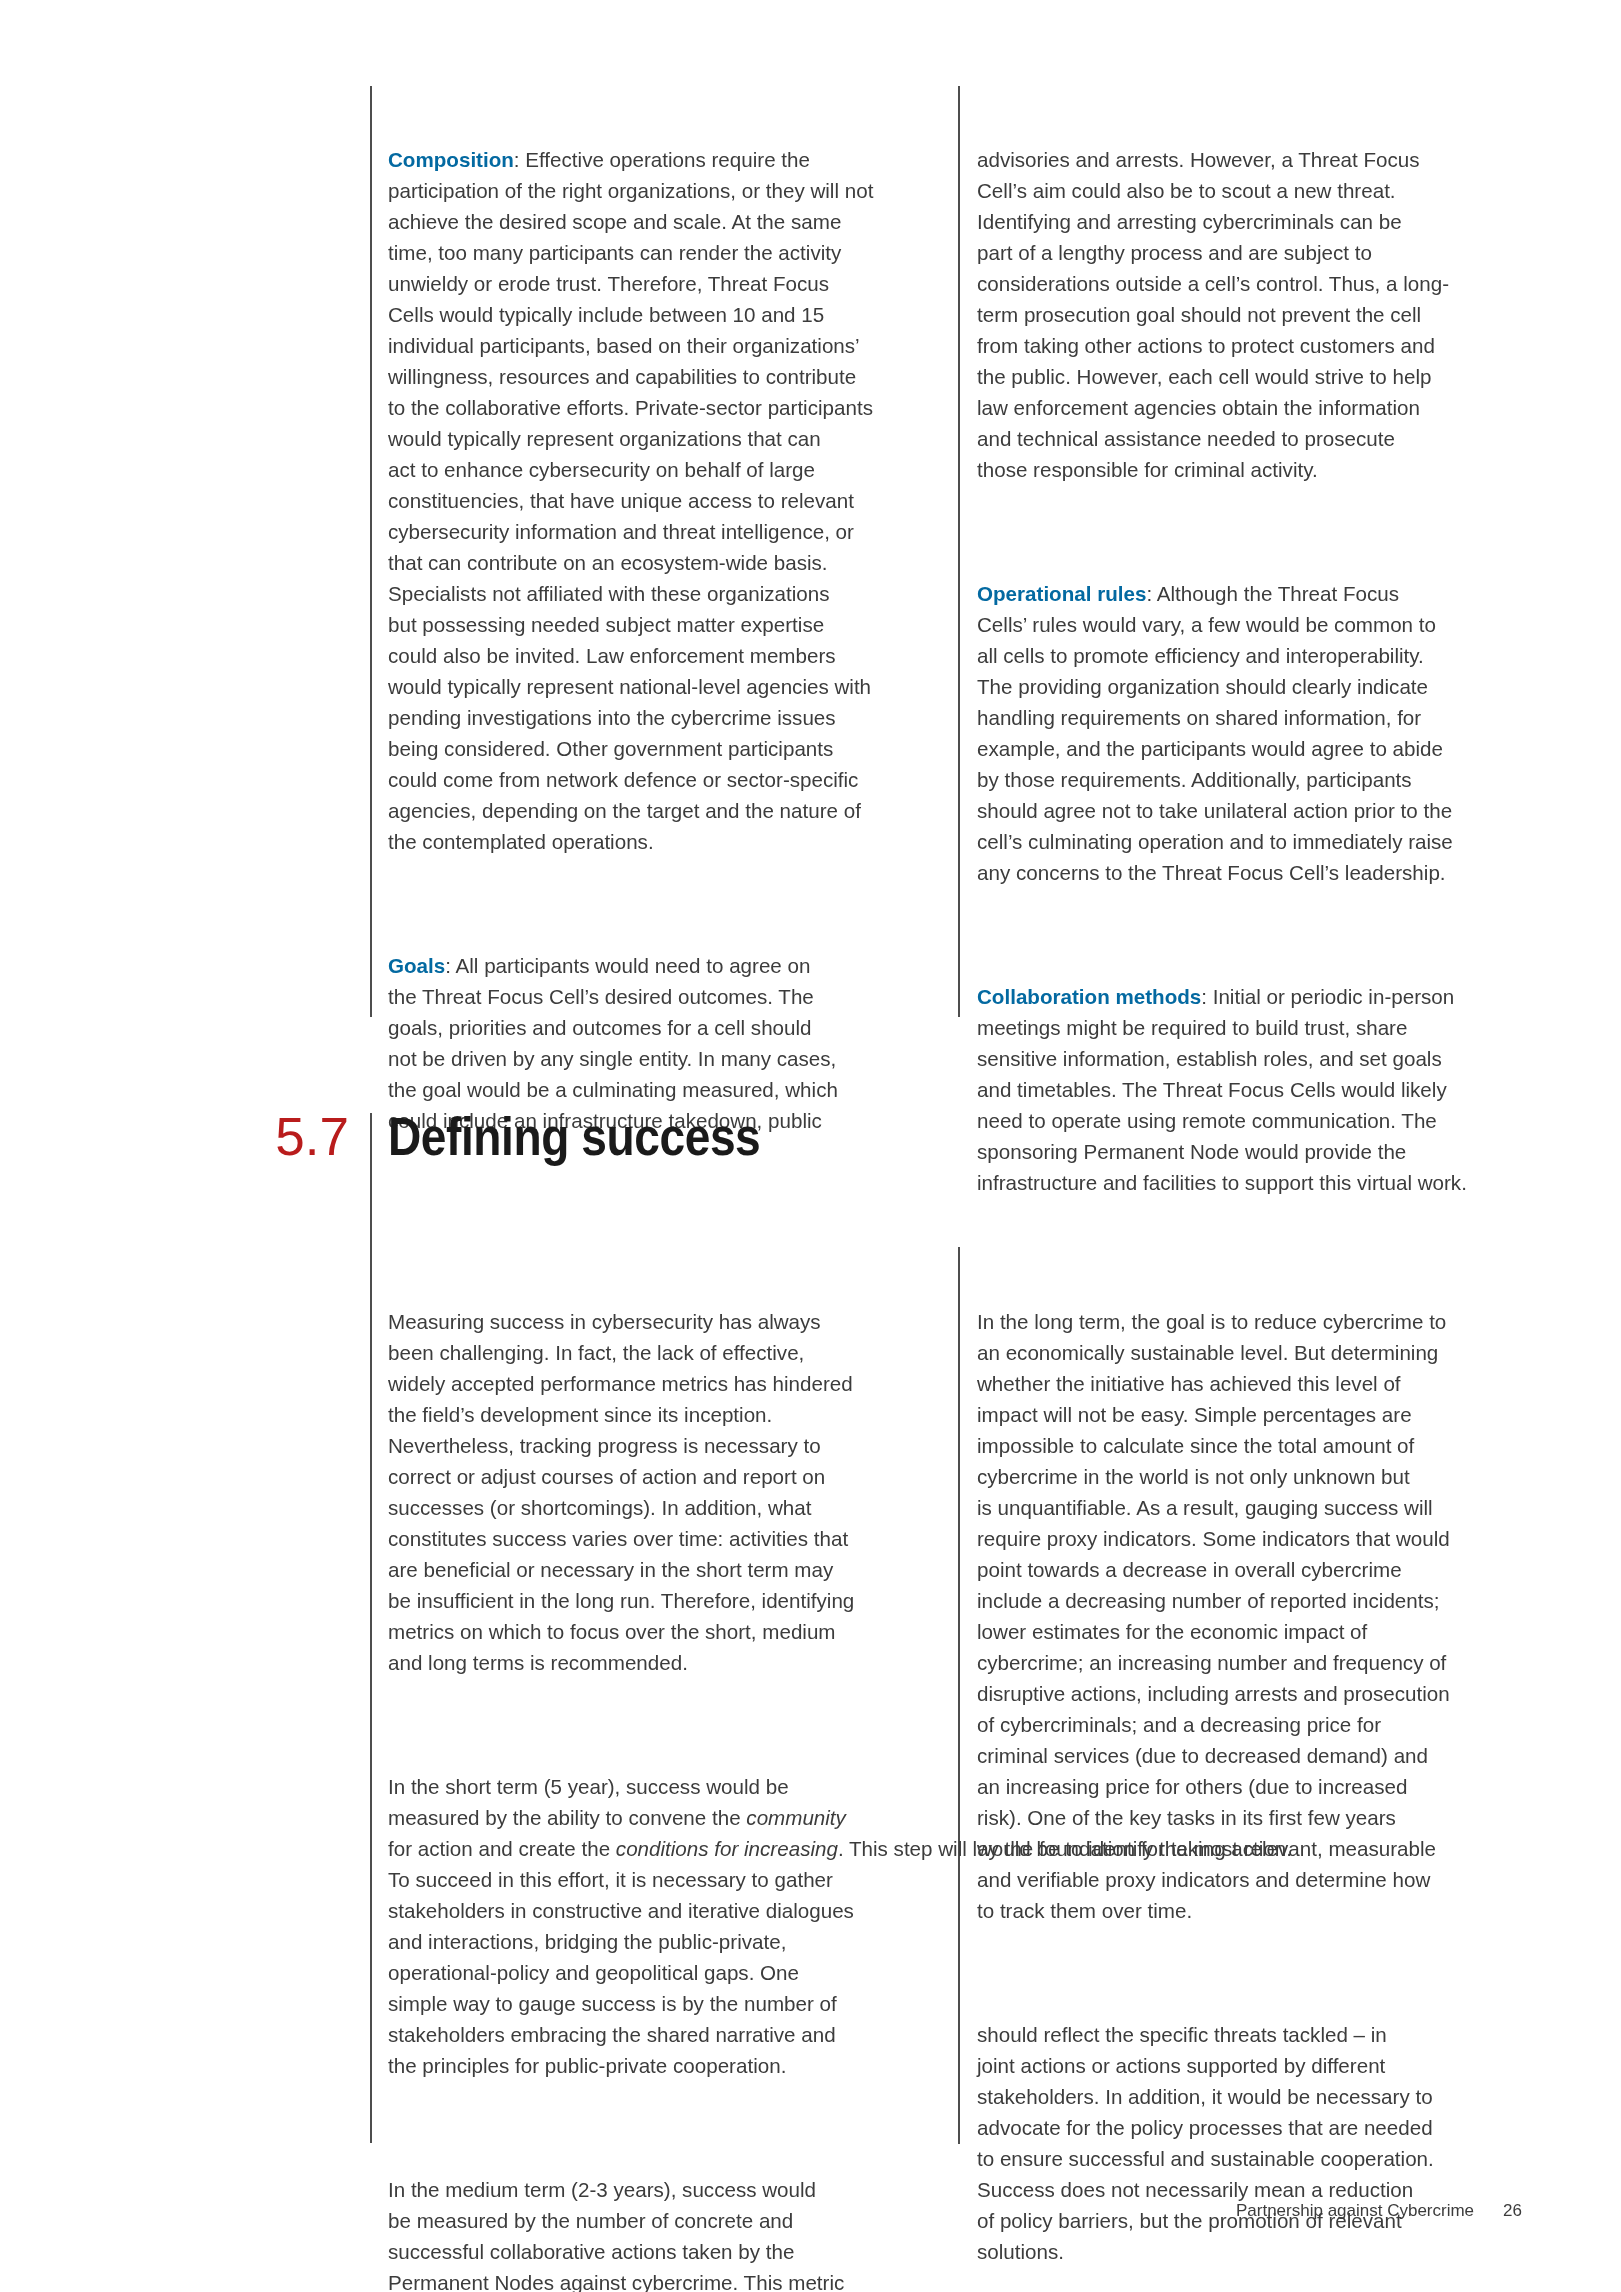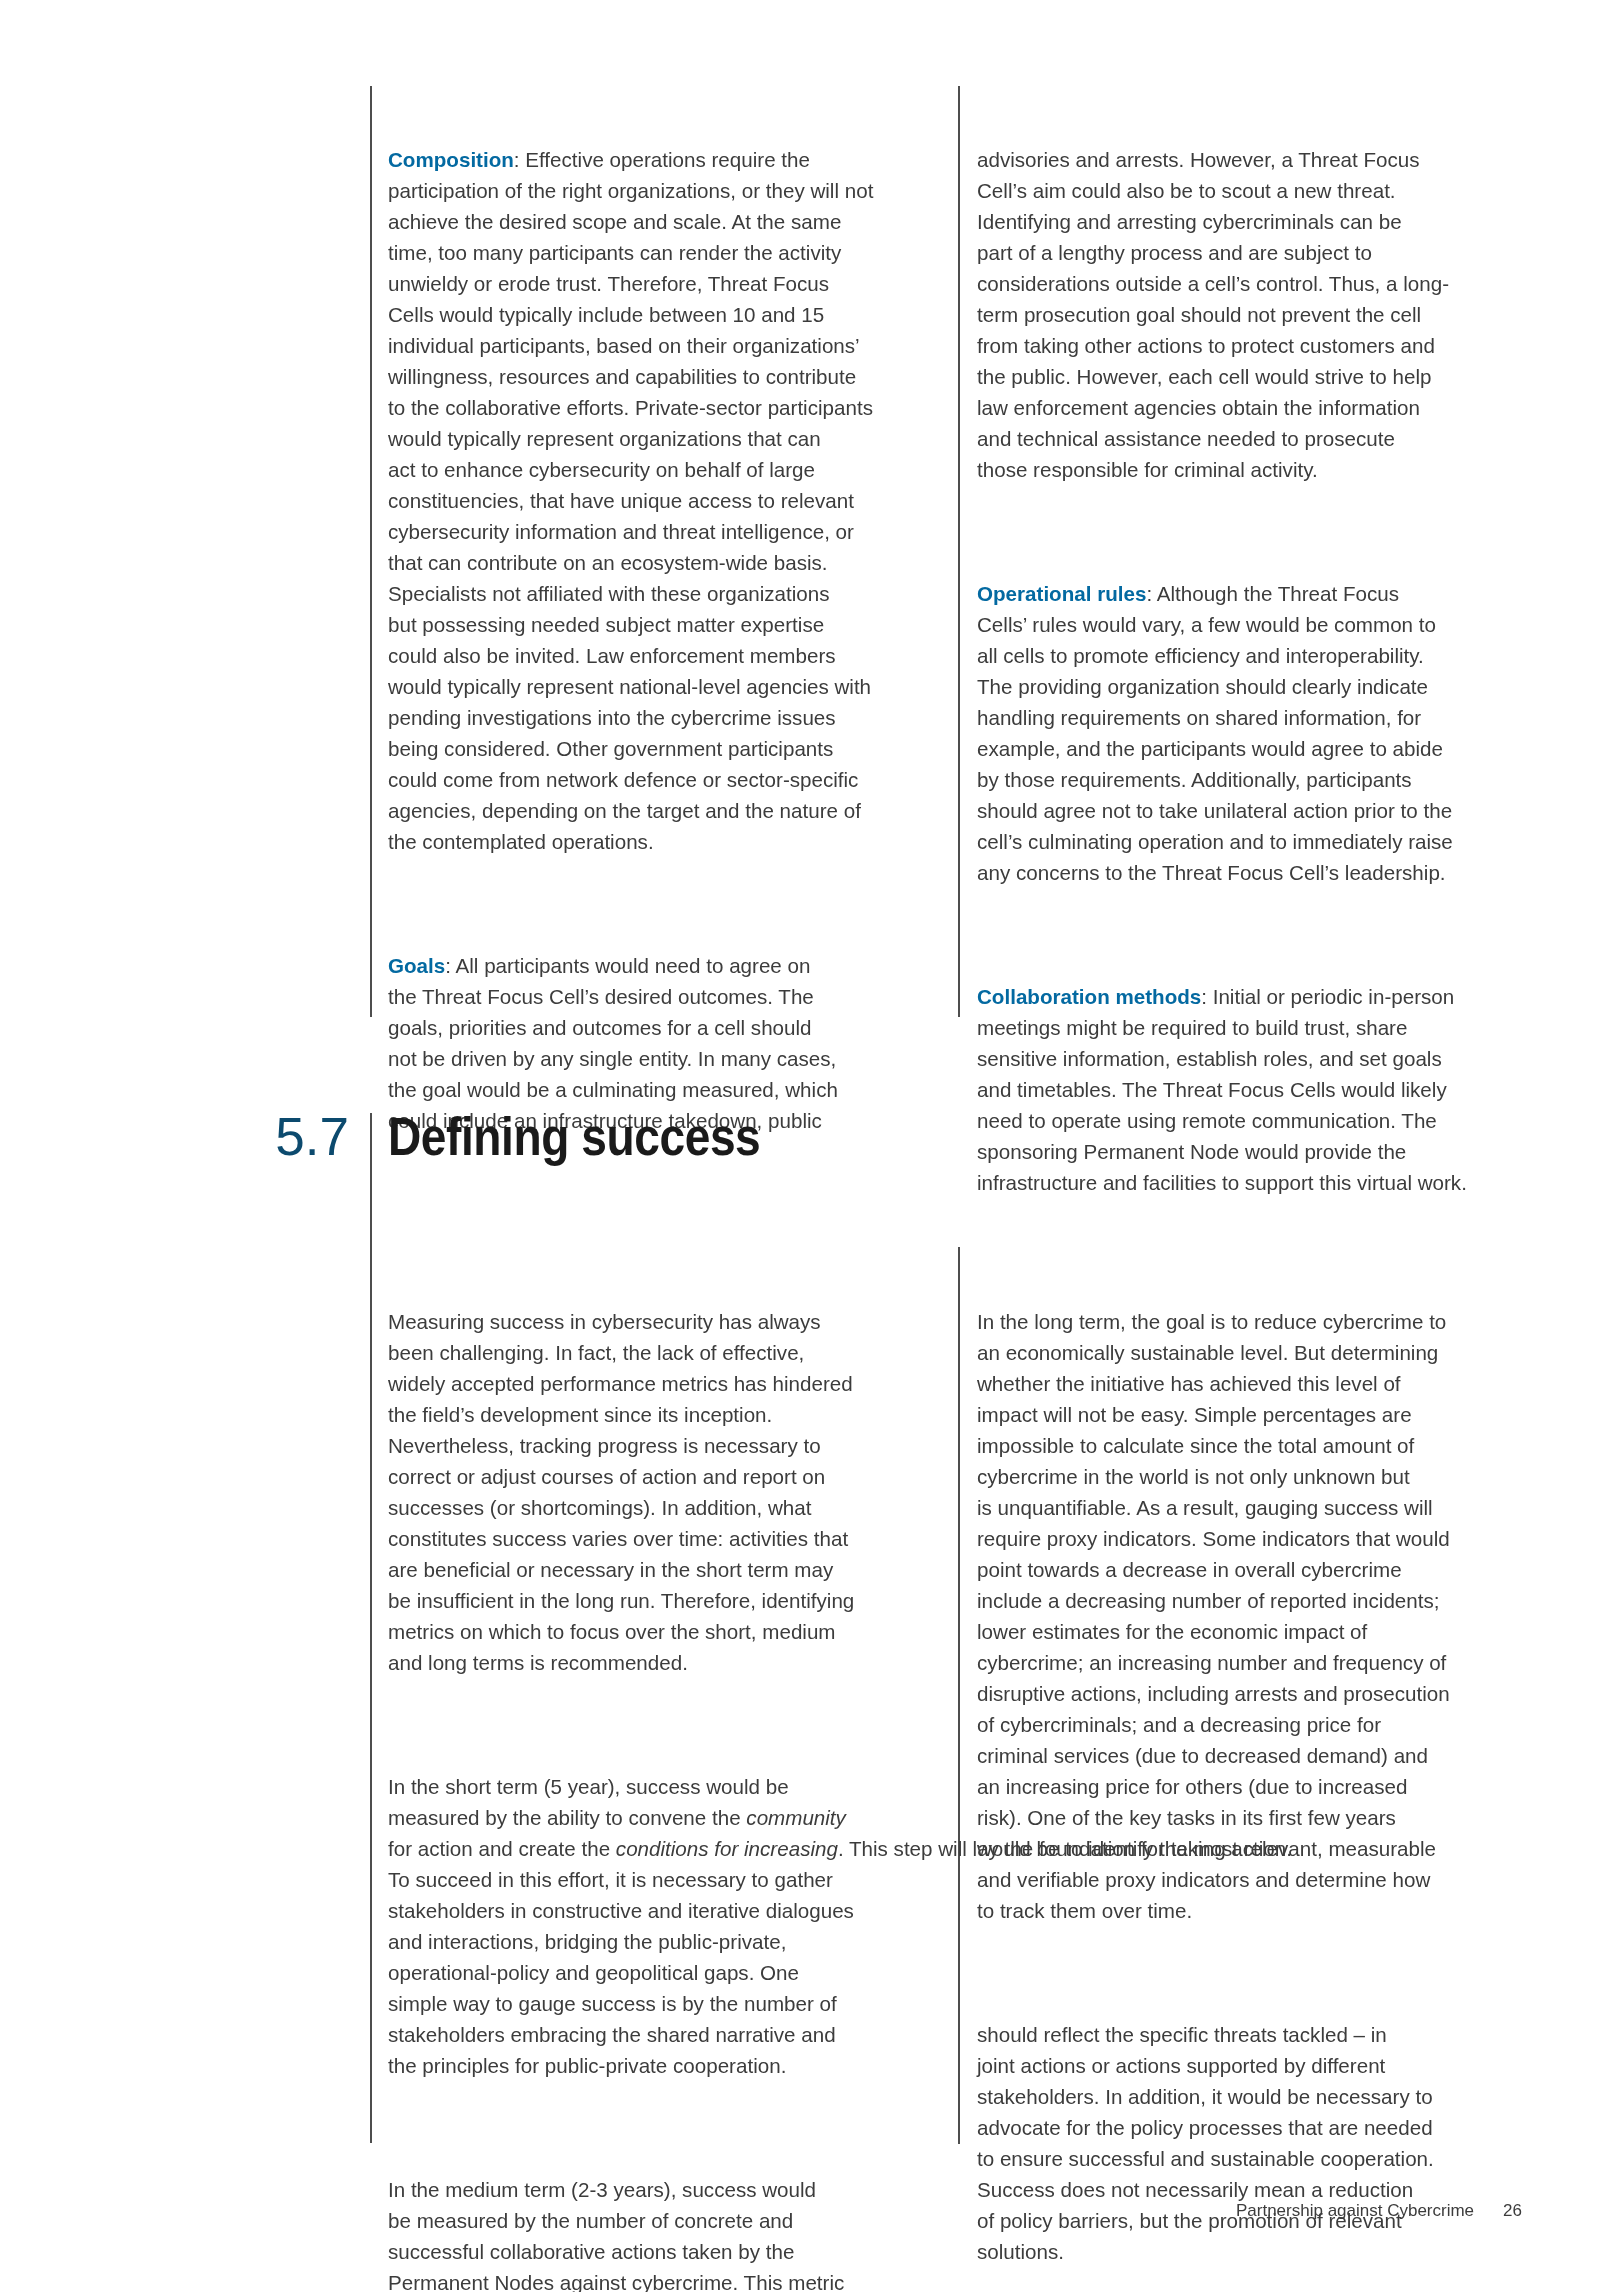--- a/index.html
+++ b/index.html
@@ -30,21 +30,21 @@
   }
   .heading-number {
     position: absolute;
     left: 176px;
     top: 1108px;
     width: 173px;
     text-align: right;
     font-size: 53px;
     line-height: 57px;
     font-weight: 400;
-    color: #0c4a6e;
+    color: #b91c1c;
   }
   .heading-title {
     position: absolute;
     left: 388px;
     top: 1108px;
     font-size: 53px;
     line-height: 57px;
     font-weight: 700;
     color: #1a1a1a;
     letter-spacing: -0.5px;

